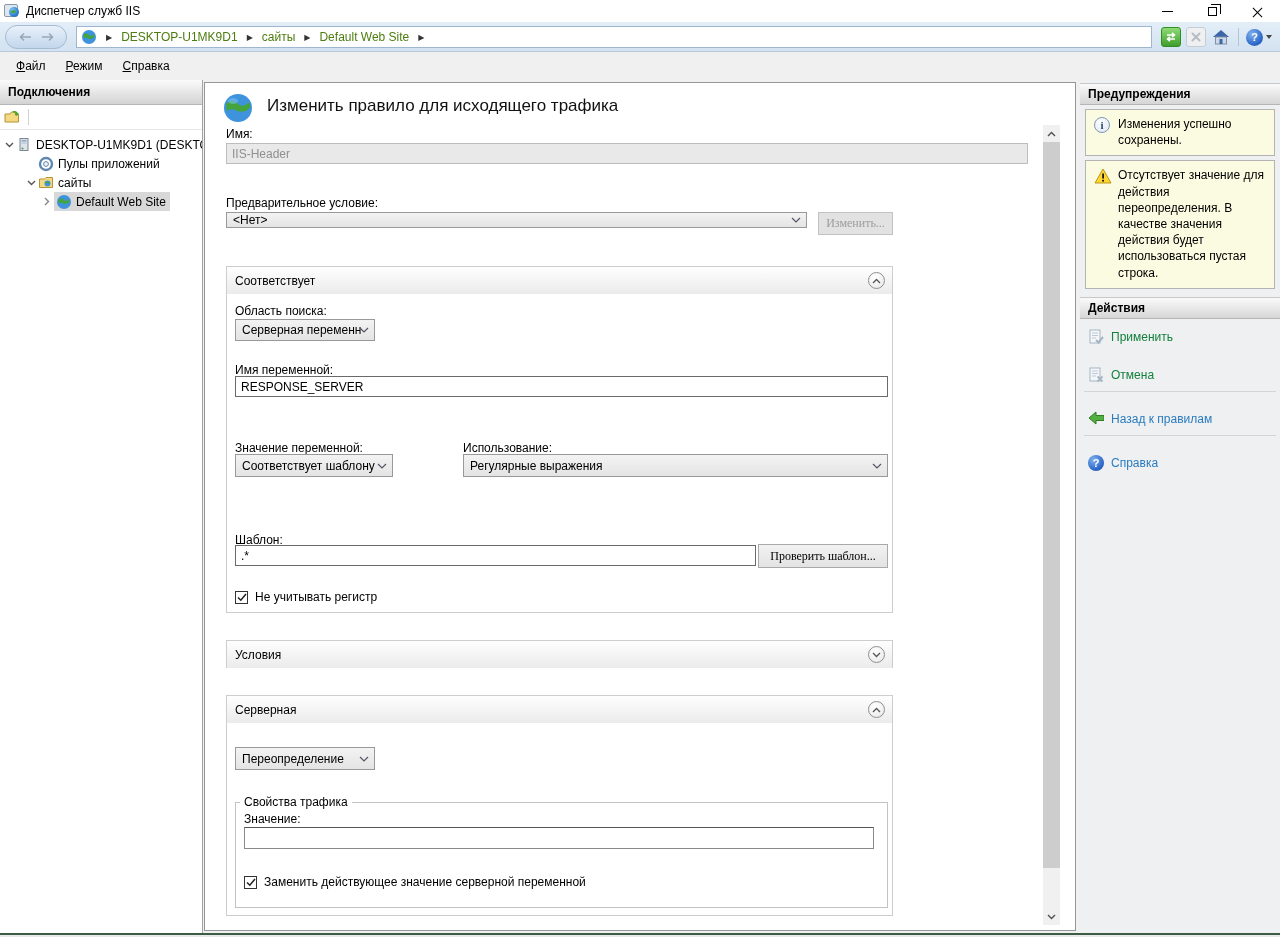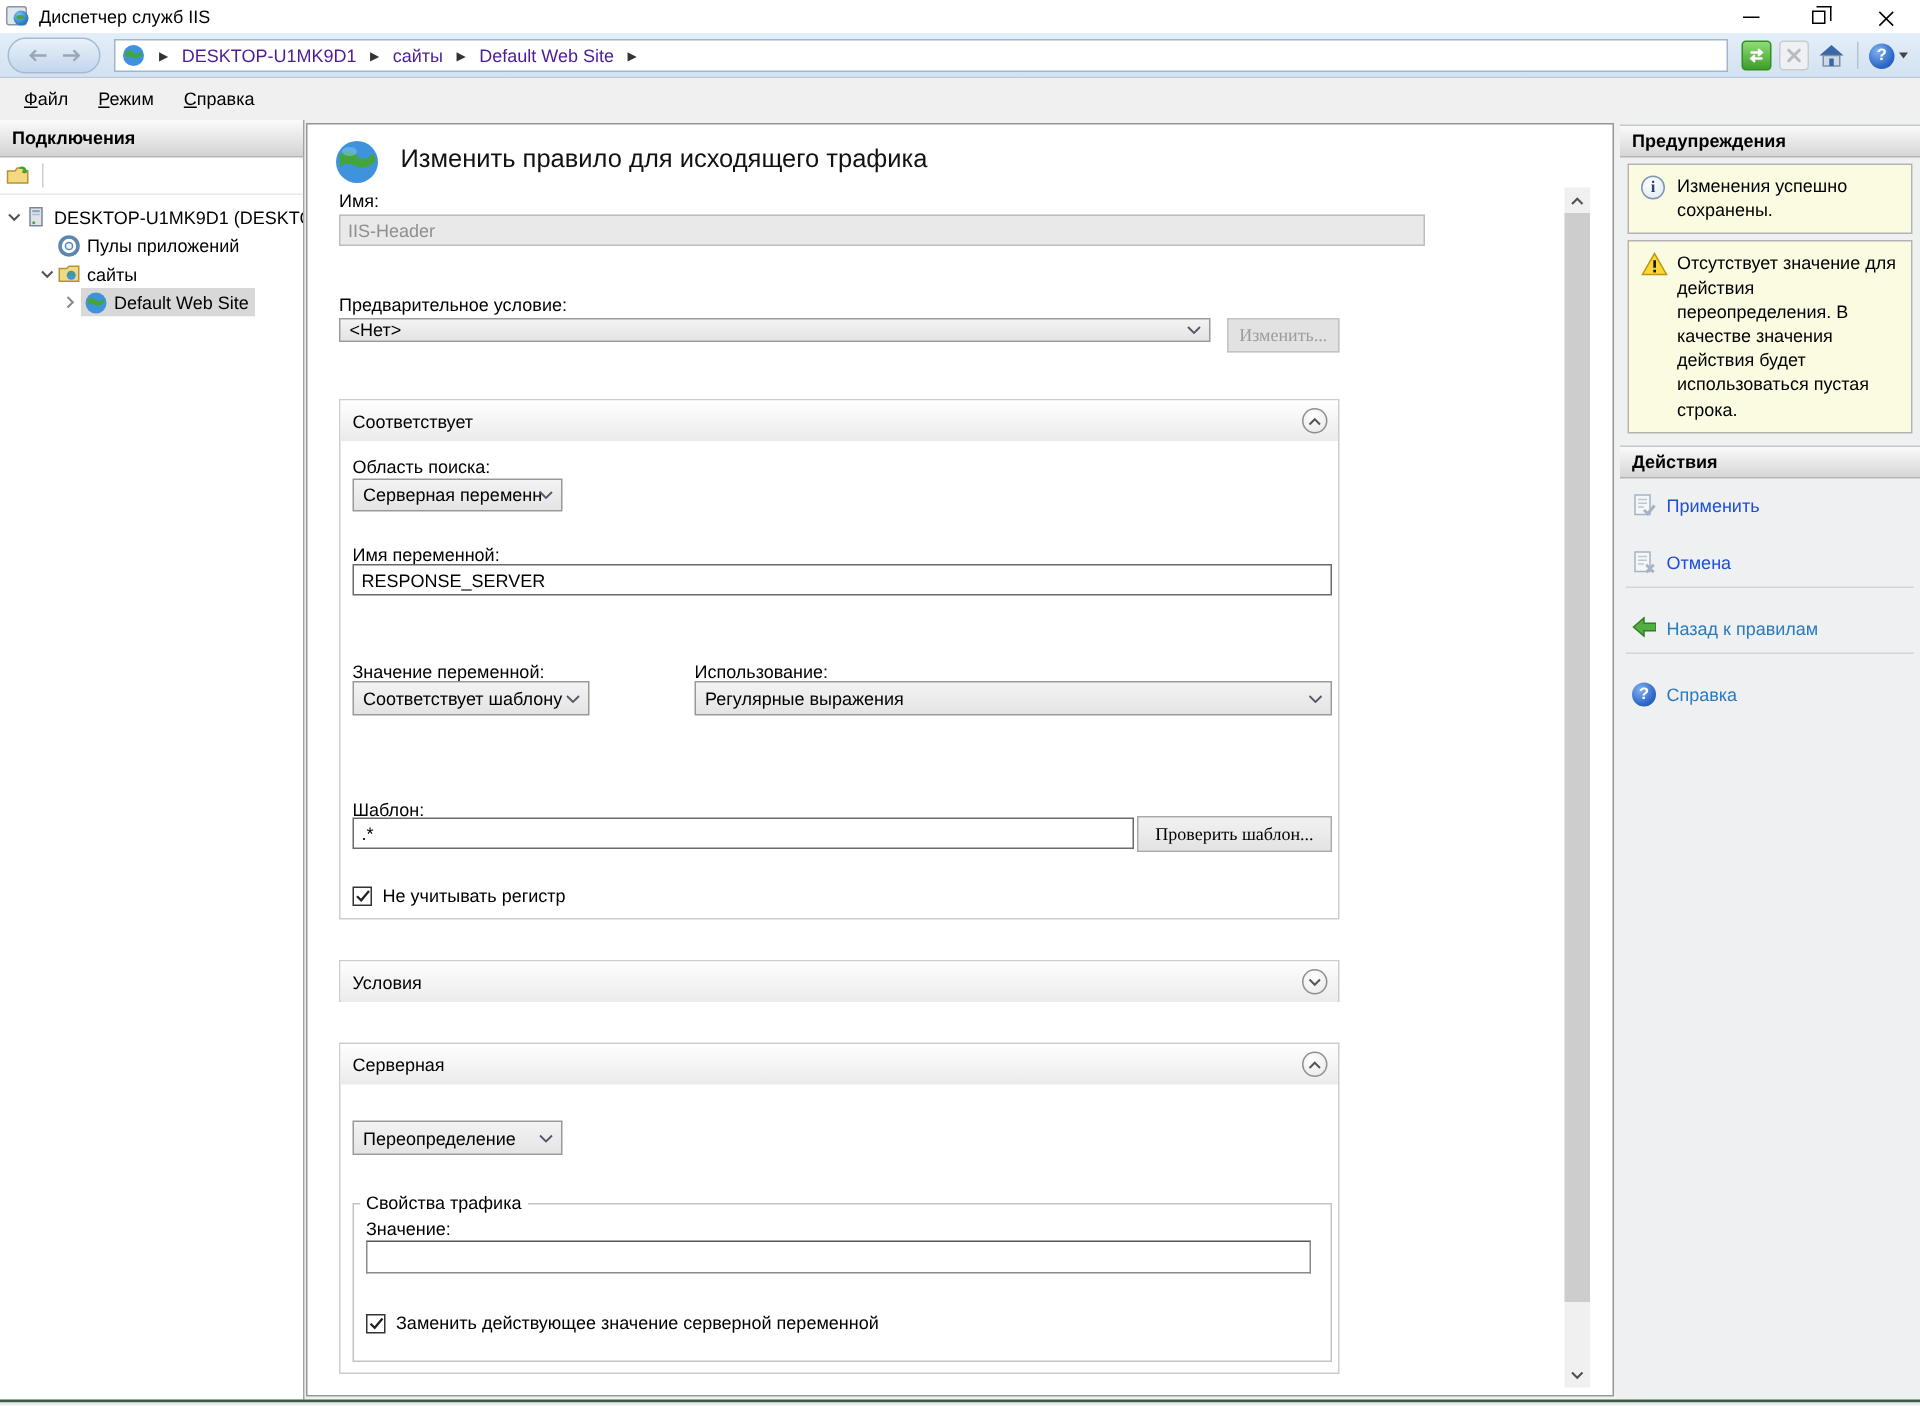--- a/index.html
+++ b/index.html
@@ -28,21 +28,21 @@
   .wc-close i:before { transform:rotate(45deg); } .wc-close i:after { transform:rotate(-45deg); }
 
   
   .addressbar { position:absolute; left:0; top:22px; width:1280px; height:30px;
     background:linear-gradient(#e3eef8,#d3e2f1); border-bottom:1px solid #b9c9db; }
   .navpill { position:absolute; left:5px; top:3px; width:62px; height:24px; border-radius:13px;
     background:linear-gradient(#e9f1fa,#c2d6ec); border:1px solid #a5bbd2; display:flex; align-items:center; justify-content:space-around; padding:0 7px;}
   .crumbbox { position:absolute; left:76px; top:4px; width:1076px; height:22px; background:#fff;
     border:1px solid #9fb6cf; display:flex; align-items:center; padding-left:4px; }
   .crumb-sep { font-size:8px; color:#333; margin:0 9px; }
-  .crumb { font-size:12px; color:#4c1d95; white-space:nowrap; }
+  .crumb { font-size:12px; color:#4d7c0f; white-space:nowrap; }
   .bar-icons { position:absolute; right:8px; top:4px; height:22px; display:flex; align-items:center; gap:5px; }
   .sqicon { width:20px; height:20px; display:flex; align-items:center; justify-content:center; border-radius:3px; }
   .refresh { background:linear-gradient(#8fdb77,#3f9e2b); border:1px solid #2f8f22; }
   .stop { background:#eef0f2; border:1px solid #c7ccd2; position:relative; }
   .stop i { position:relative; display:block; width:10px; height:10px; }
   .stop i:before,.stop i:after { content:""; position:absolute; left:4px; top:-1px; width:2px; height:12px; background:#b7bcc2; border-radius:1px;}
   .stop i:before { transform:rotate(45deg);} .stop i:after { transform:rotate(-45deg);}
   .vsep { width:1px; height:18px; background:#b3c4d8; margin:0 2px; }
   .helpbtn { display:flex; align-items:center; gap:3px; }
   .qcircle { width:17px; height:17px; border-radius:50%; background:radial-gradient(circle at 35% 30%, #7fb2ef, #2d67c8 65%, #1d4fa0);
@@ -110,21 +110,21 @@
     padding:6px 6px 7px 32px; line-height:1.35; }
   .note .nicon { position:absolute; left:8px; top:7px; }
   .icircle { width:16px; height:16px; border-radius:50%; border:1px solid #7d95b5;
     background:radial-gradient(circle at 38% 30%, #fdfdfd, #dfe7f2); color:#25476e; font-weight:bold;
     font-family:"Liberation Serif", serif; font-size:11px; display:flex; align-items:center; justify-content:center; }
   .tri { position:relative; width:18px; height:16px; }
   .tri svg { display:block; }
   .act-row { height:22px; display:flex; align-items:center; gap:7px; padding-left:8px; margin-top:16px; }
   .act-row.first { margin-top:7px; }
   .act-sep { height:1px; background:#d4d4d4; margin:5px 4px; }
-  .dis-text { color:#1d4ed8; }
+  .dis-text { color:#15803d; }
   .link-text { color:#2a7bc0; }
 
   .ico16 { width:16px; height:16px; display:inline-flex; flex:none; }
   svg { display:block; }
 </style>
 </head>
 <body>
 
 <div class="win">
 
@@ -284,21 +284,21 @@
       <span class="biglobe">
         <svg width="32" height="32">
             <circle cx="16" cy="16" r="14" fill="#3f93dd"></circle>
             <path d="M4 12 C8 7 13 9 16 12 C19 15 24 14 27 10 L28.5 15 C24 20 19 21 14.5 18.5 C11 16.5 7 17 5 19.5 Z" fill="#43a53b"></path>
             <ellipse cx="11" cy="9" rx="5" ry="3" fill="#7ec4f2" opacity="0.55"></ellipse>
           </svg>
       </span>
       <div class="form-title">Изменить правило для исходящего трафика</div>
 
       <div class="flabel" style="left:21px; top:44px">Имя:</div>
-      <input class="tinput" style="left: 21px; top: 60px; width: 724px;" disabled="" value="IIS-Header">
+      <input class="tinput" style="left: 21px; top: 60px; width: 802px;" disabled="" value="IIS-Header">
 
       <div class="flabel" style="left:21px; top:113px">Предварительное условие:</div>
       <div class="combo" style="left:21px; top:129px; width:581px; height:16px">
         <span>&lt;Нет&gt;</span>
         <span class="cv">
             <svg width="10" height="6">
               <path d="M1 1 L5 5 L9 1" stroke="#556" stroke-width="1.2" fill="none"></path>
             </svg>
           </span>
       </div>

